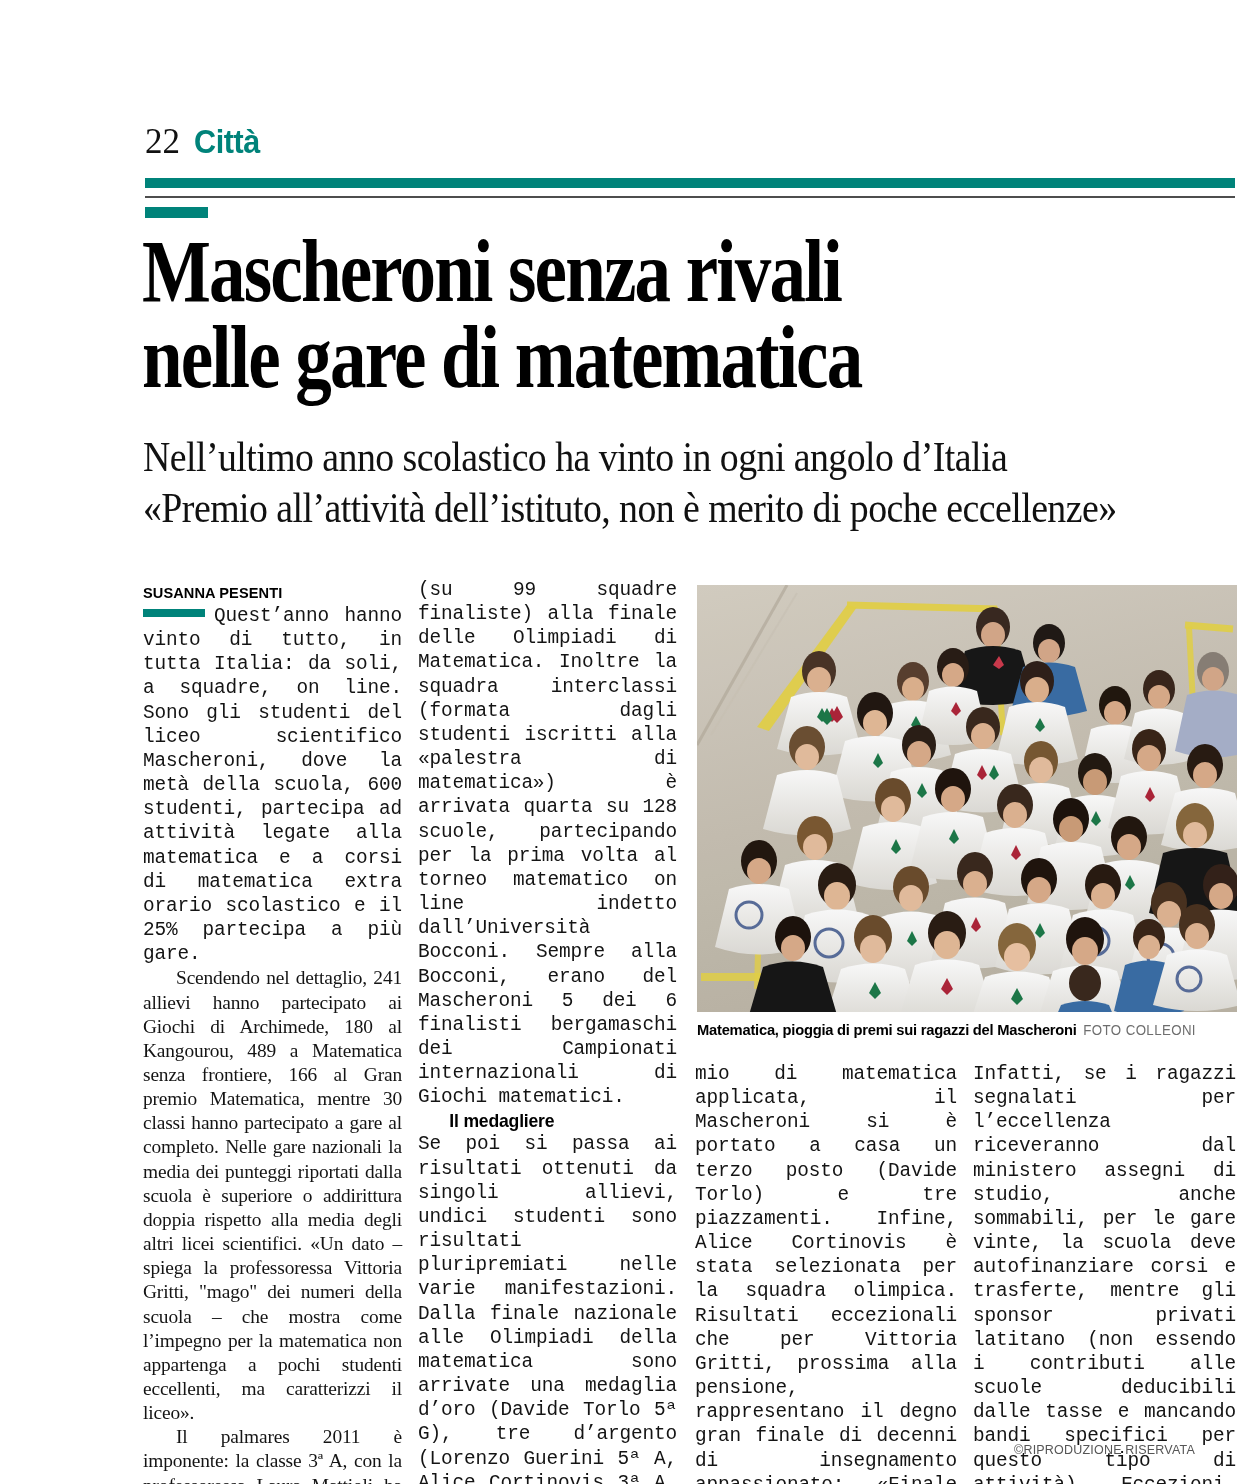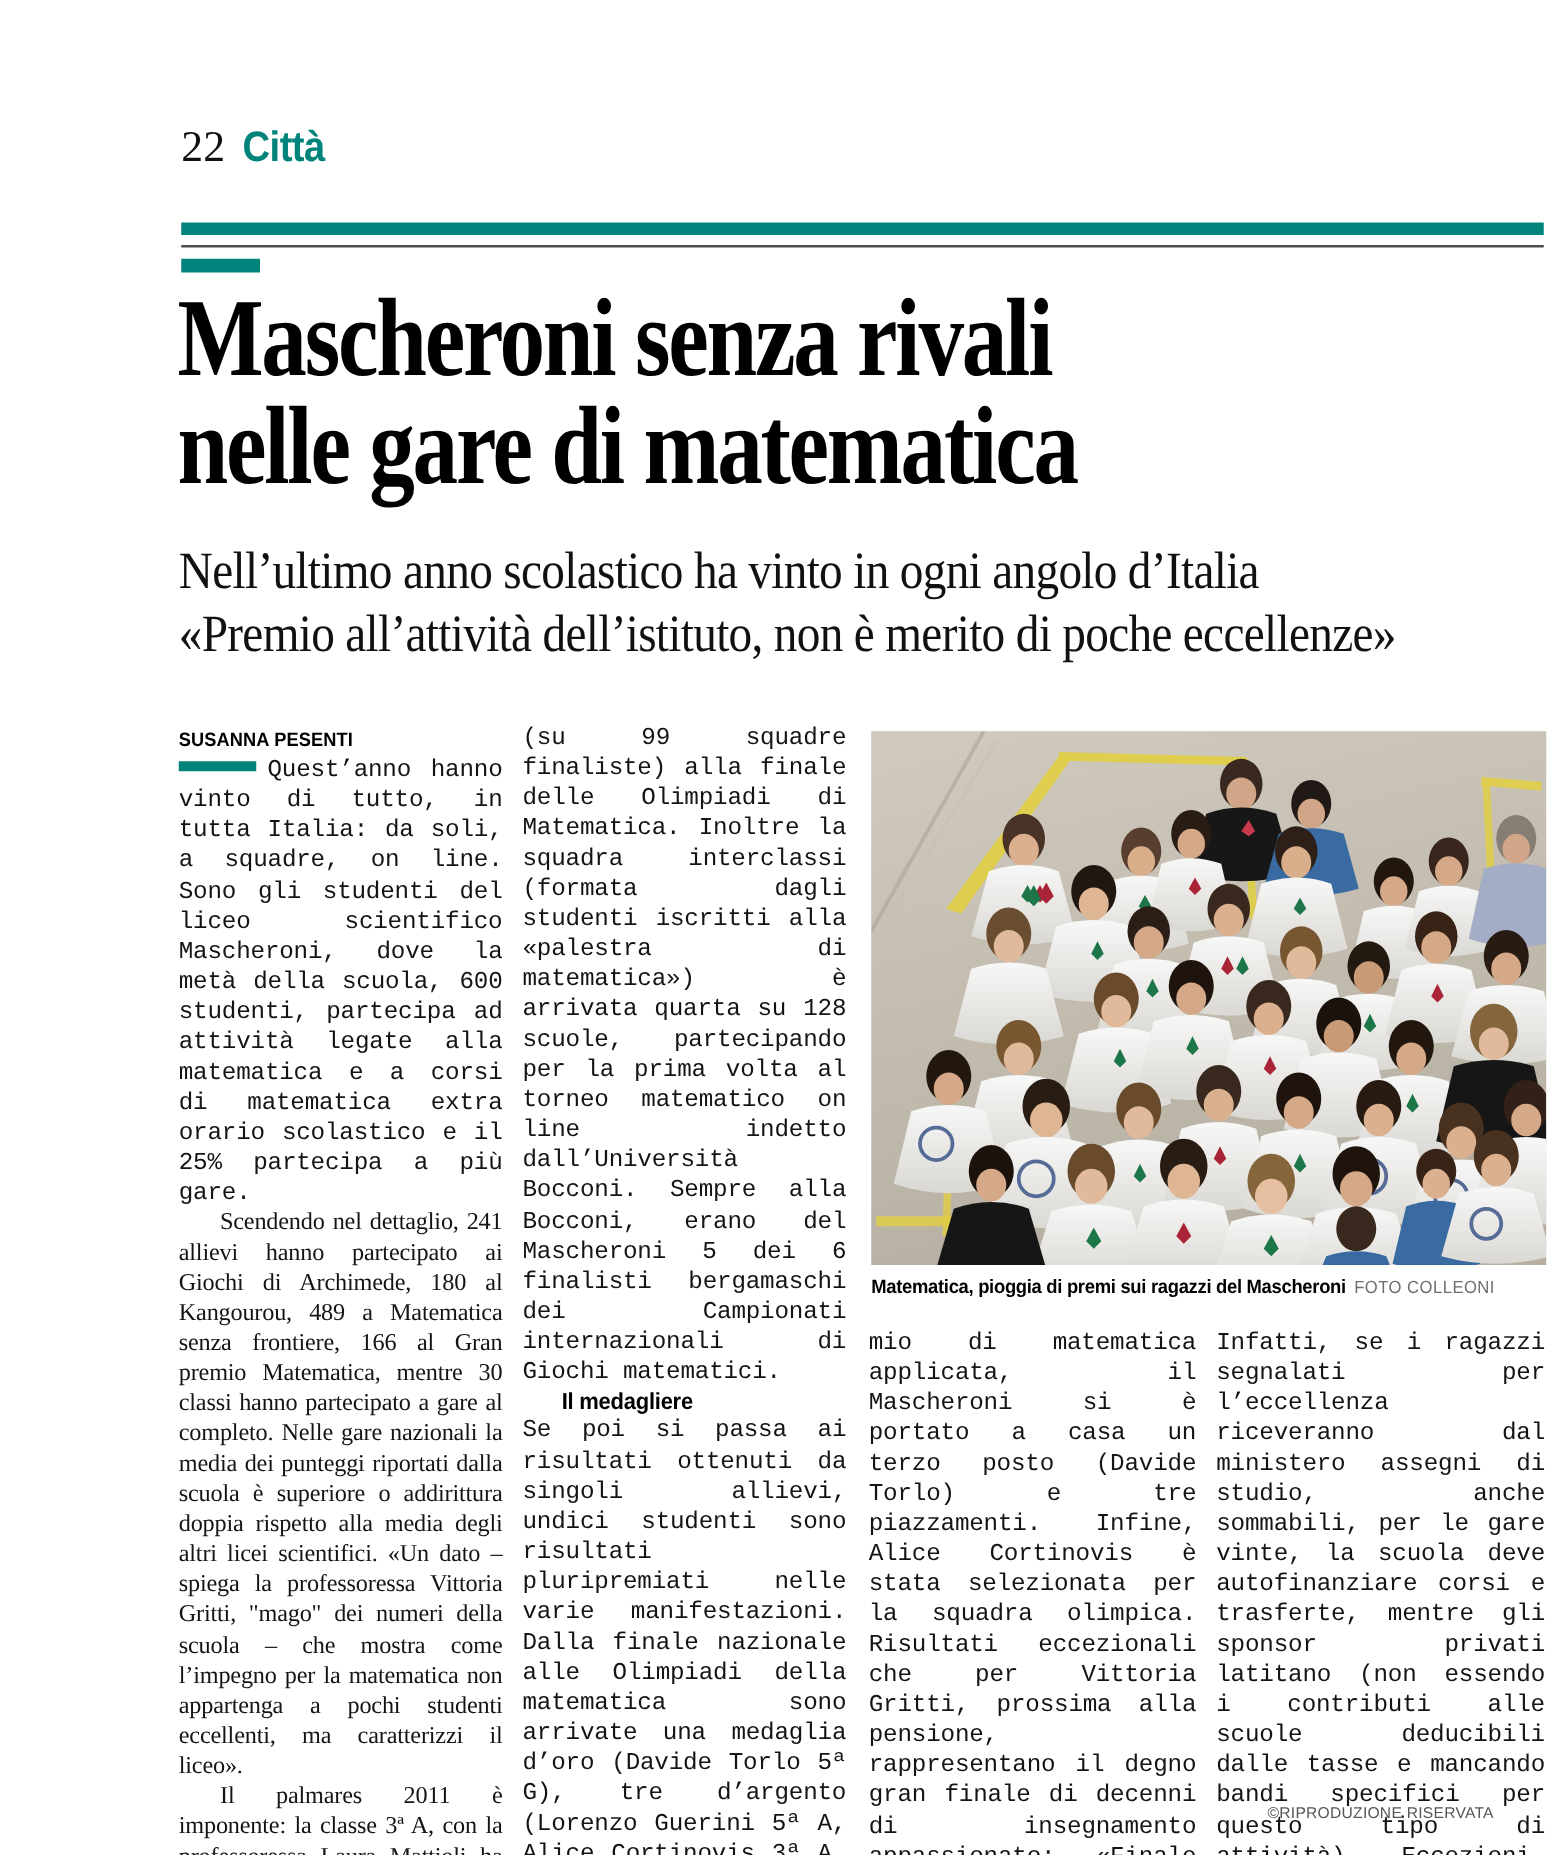--- a/index.html
+++ b/index.html
@@ -20,21 +20,21 @@
     position: absolute;
     left: 0; top: 0;
     width: 1250px;
     height: 1484px;
   }
 
   
   .masthead {
     position: absolute;
     left: 145px;
-    top: 100px;
+    top: 124px;
     display: flex;
     align-items: baseline;
     gap: 14px;
     justify-content: flex-end;
   }
   .folio {
     font-family: "Liberation Serif", serif;
     font-size: 35px;
     font-weight: 400;
     color: #111111;

